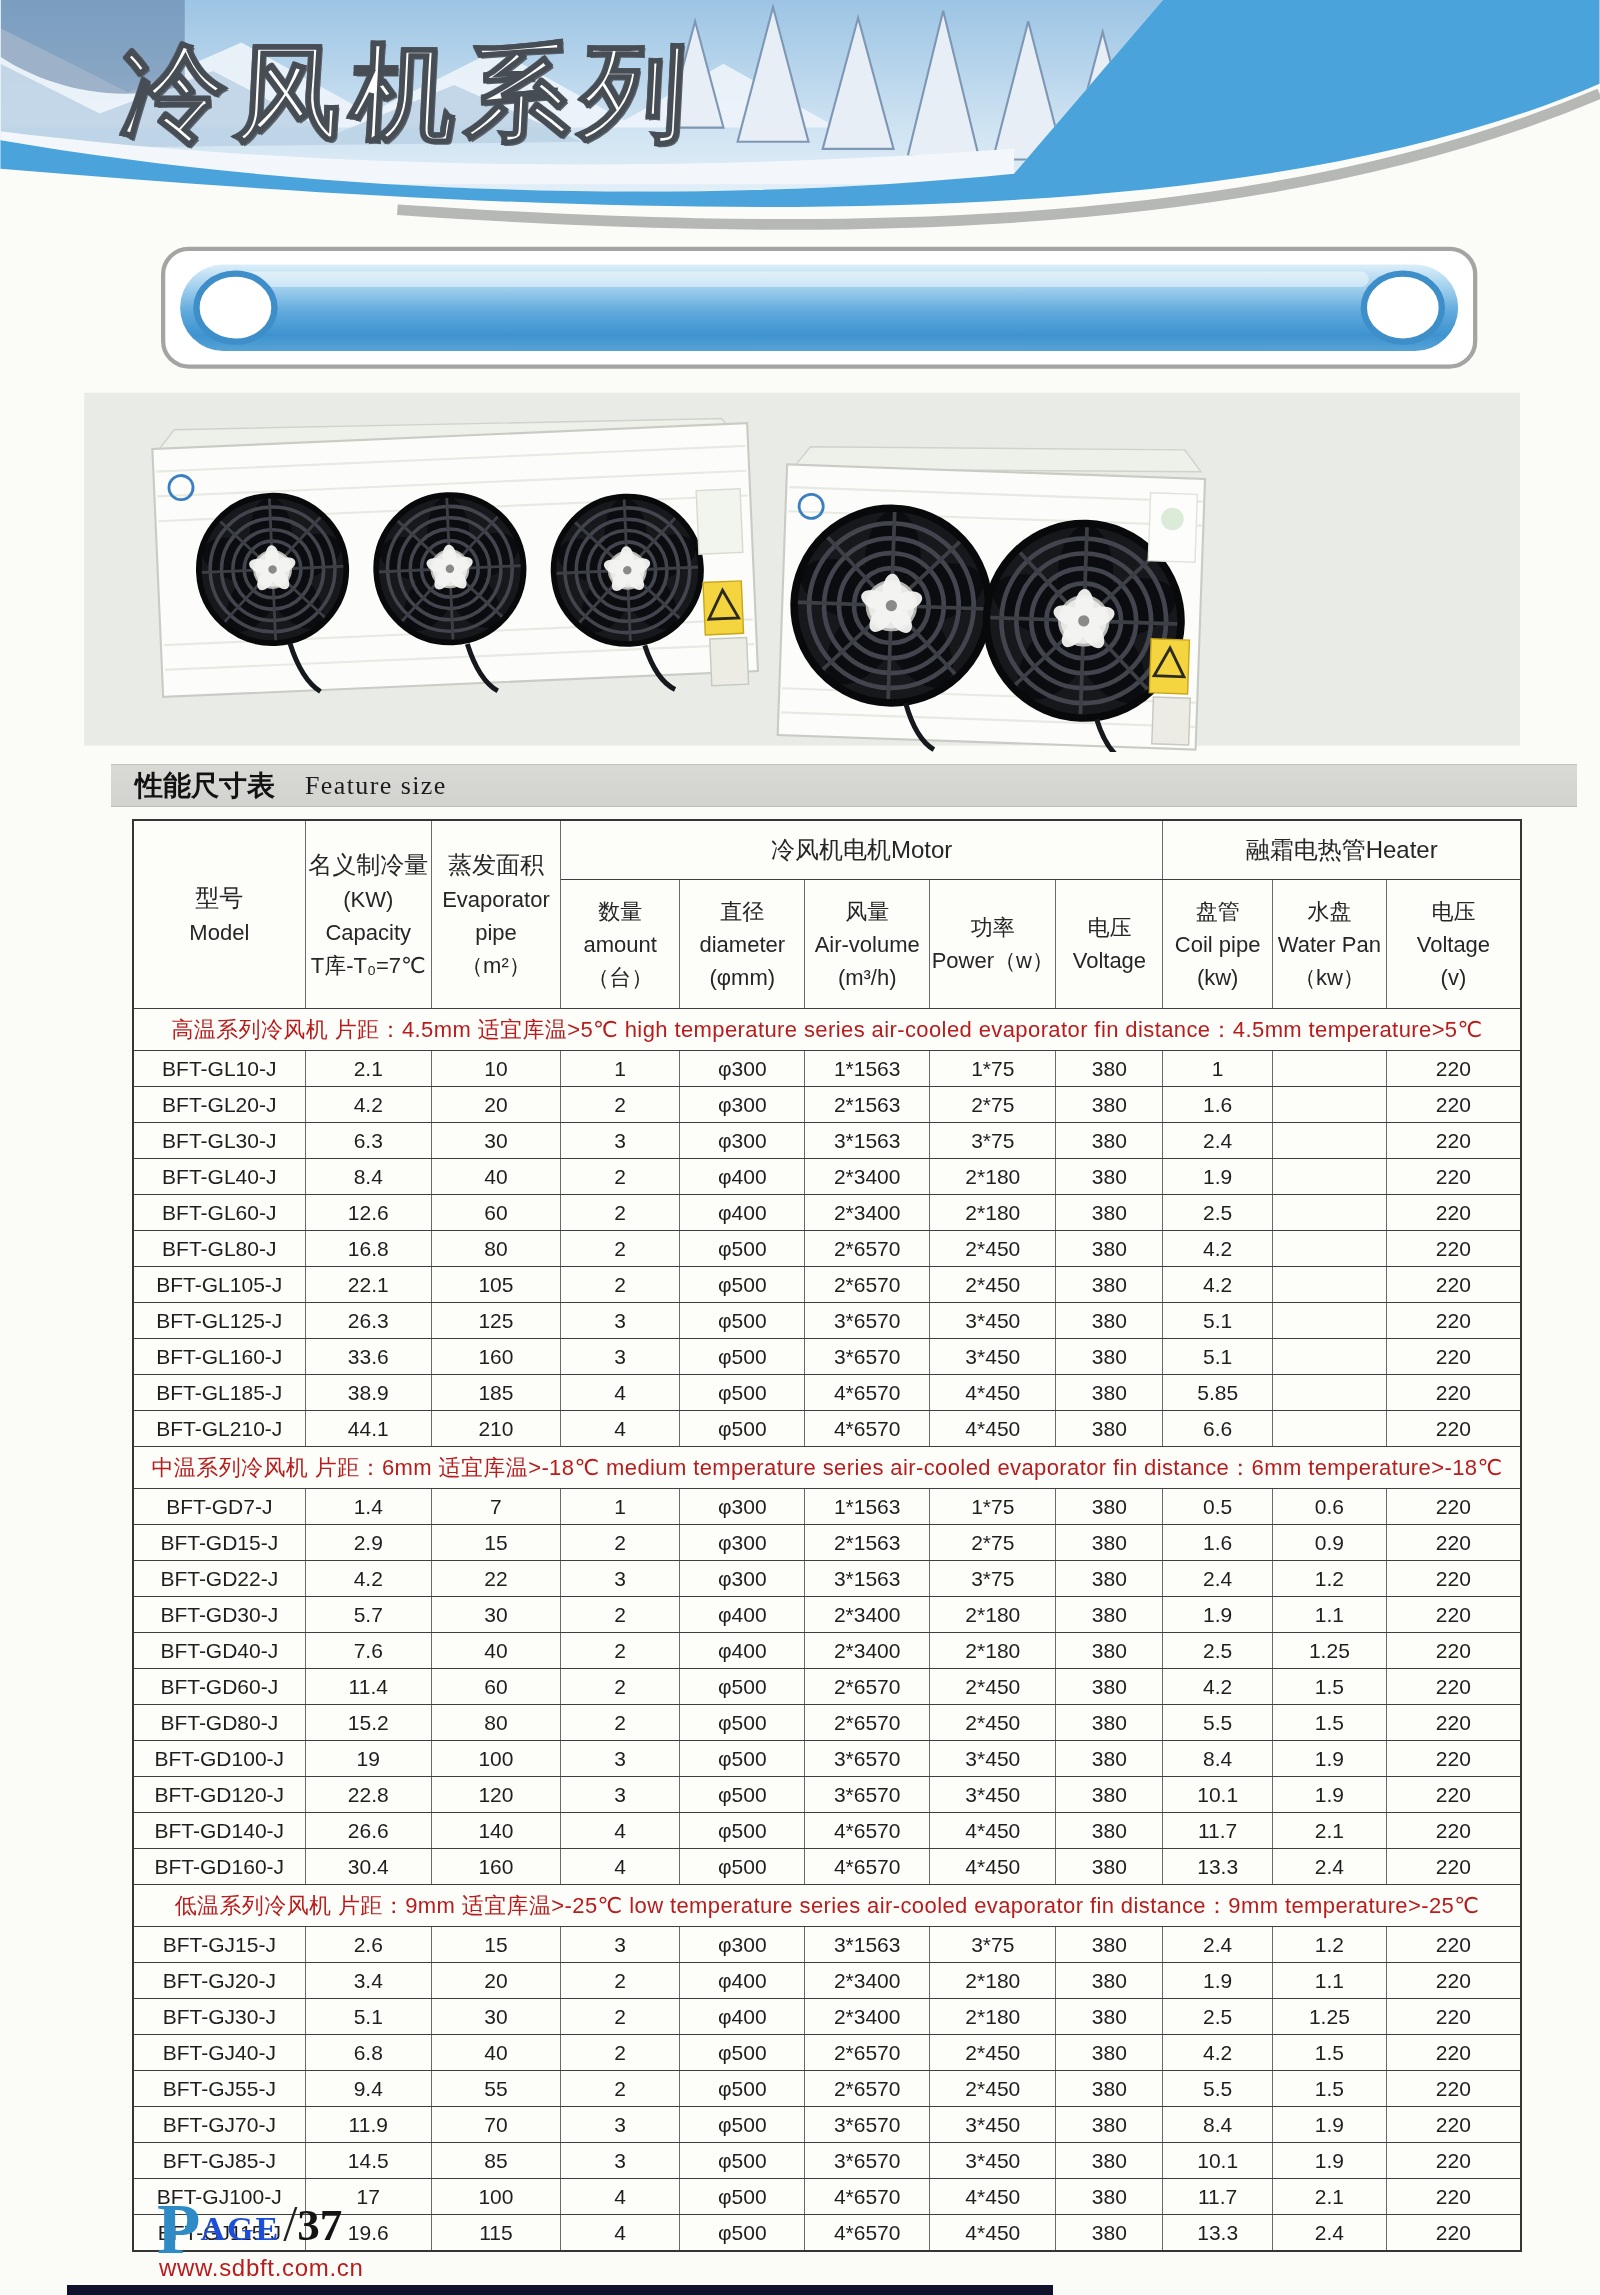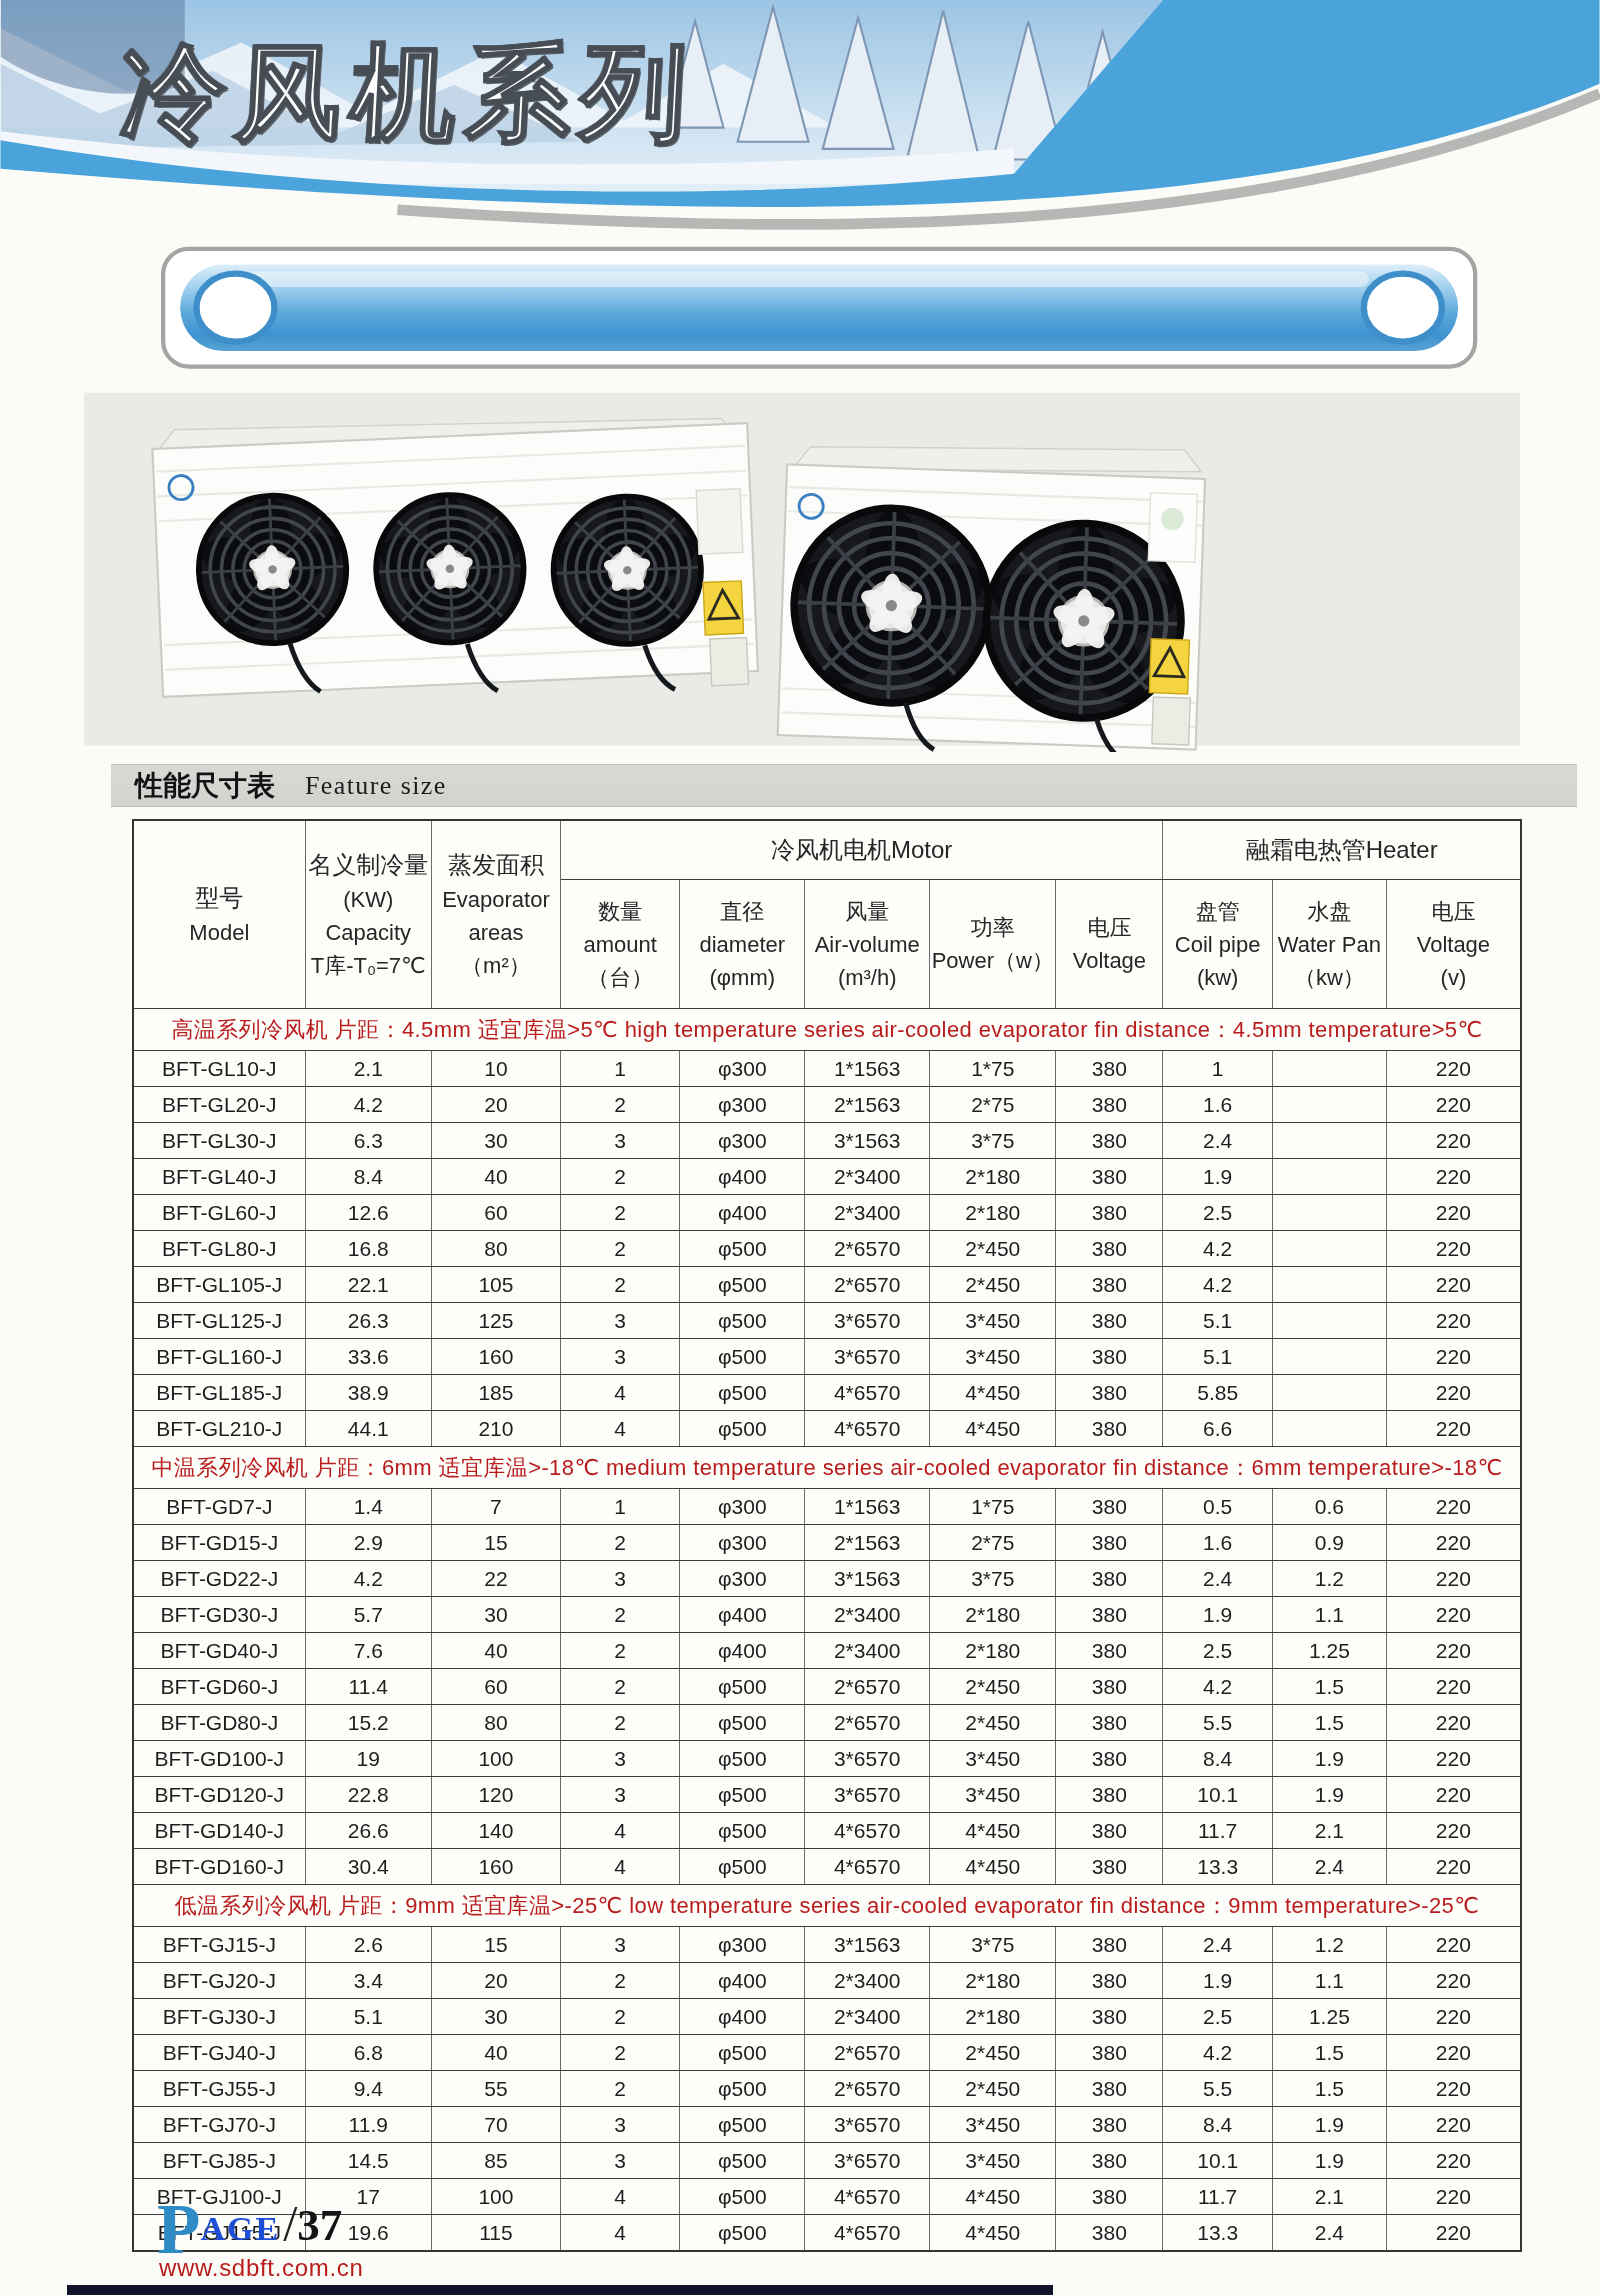--- a/index.html
+++ b/index.html
@@ -229,21 +229,21 @@
         </th>
         <th rowspan="2">
           <span class="hline">名义制冷量</span>
           <span class="hline en">(KW)</span>
           <span class="hline en">Capacity</span>
           <span class="hline en">T库-T₀=7℃</span>
         </th>
         <th rowspan="2">
           <span class="hline">蒸发面积</span>
           <span class="hline en">Evaporator</span>
-          <span class="hline en">areas</span>
+          <span class="hline en">pipe</span>
           <span class="hline en">（m²）</span>
         </th>
         <th colspan="5">冷风机电机Motor</th>
         <th colspan="3">融霜电热管Heater</th>
       </tr>
       <tr class="sub-row">
         <th>
           <span class="hline">数量</span>
           <span class="hline en">amount（台）</span>
         </th>

